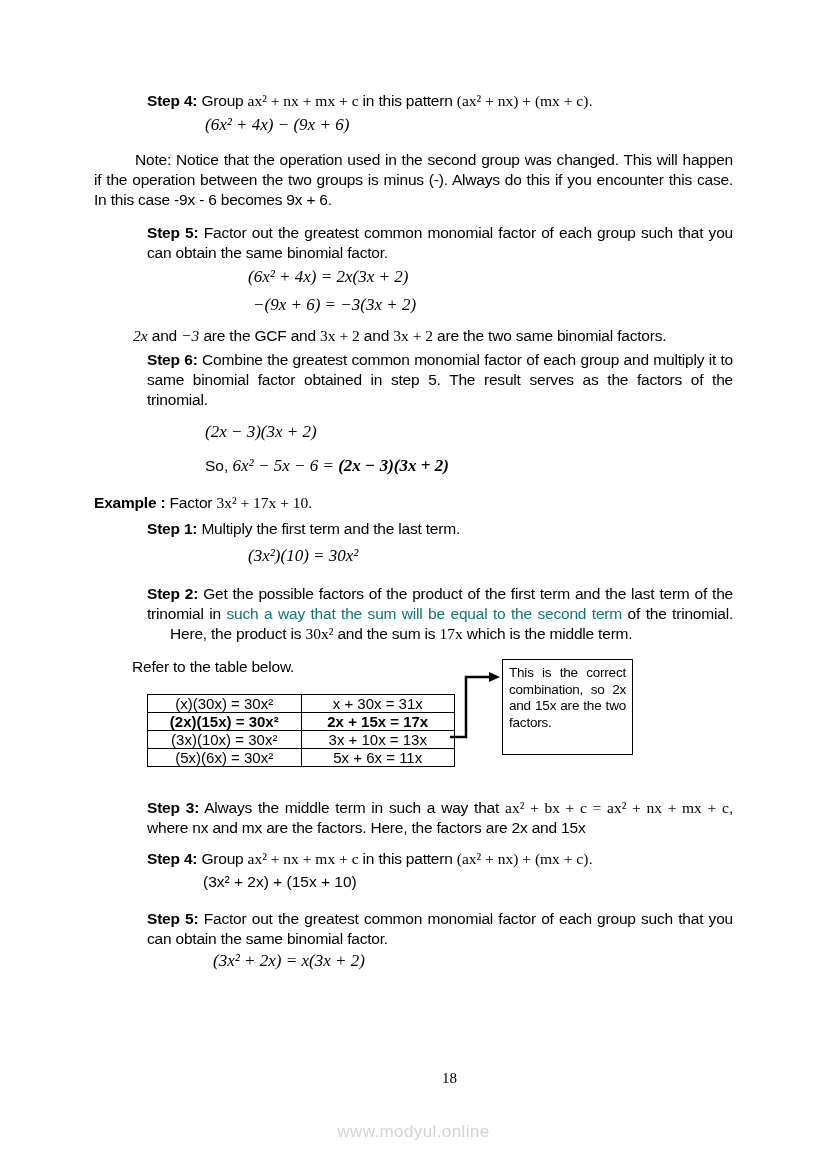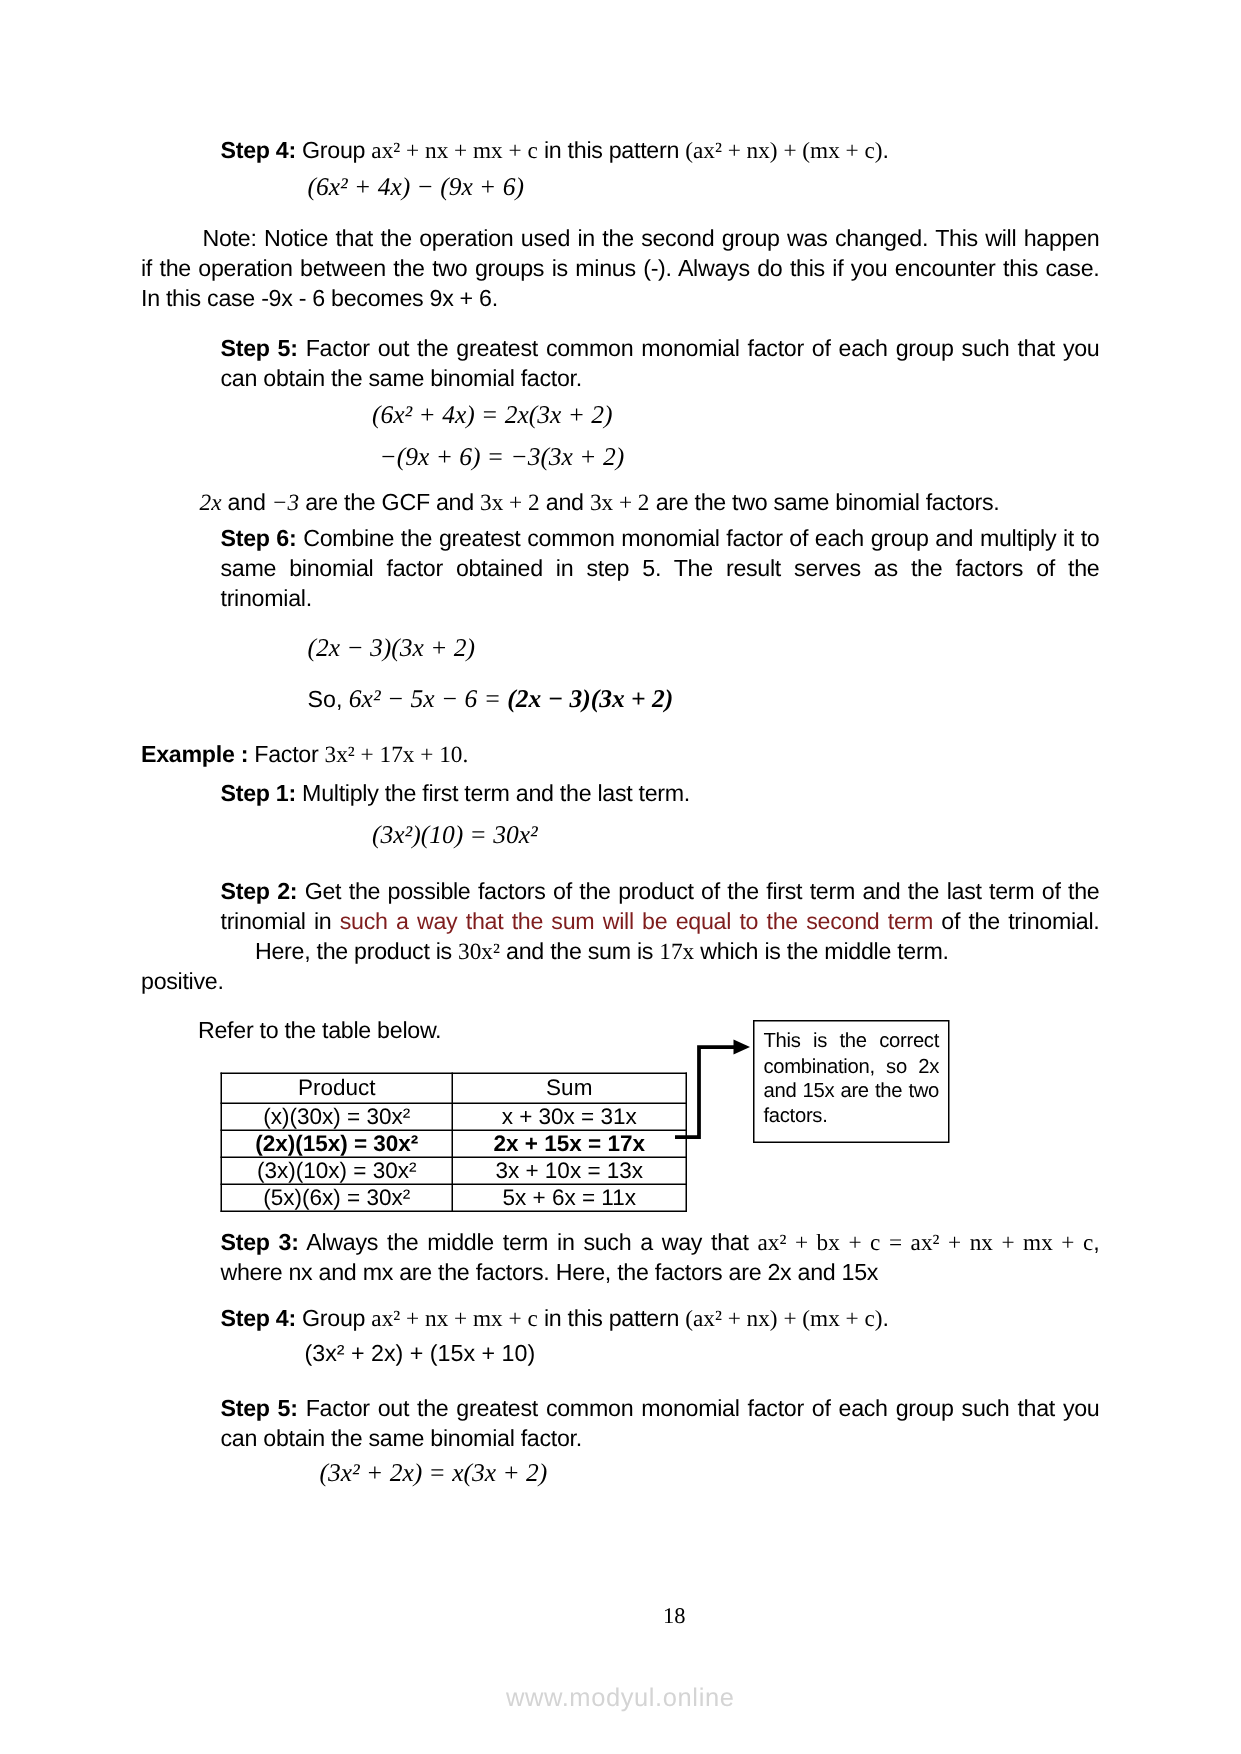--- a/index.html
+++ b/index.html
@@ -11,21 +11,21 @@
     font-family:"Liberation Sans", sans-serif;
     font-size:15.5px;
     color:#000;
     box-sizing:border-box;
     padding:90px 94px 0 94px;
     overflow:hidden;
   }
   .line { line-height:20px; letter-spacing:-0.2px; }
   .jl { text-align:justify; text-align-last:justify; }
   .b { font-weight:bold; }
-  .gray { color:#7f1d1d; }
+  .gray { color:#0f766e; }
   .m  { font-family:"Liberation Serif", serif; letter-spacing:0; }
   .step { margin-left:53px; width:586px; }
   .eq {
     font-family:"Liberation Serif", serif;
     font-style:italic;
     font-size:17px;
     letter-spacing:0;
   }
   .eq .sans { font-family:"Liberation Sans", sans-serif; font-style:normal; font-size:15.5px; }
   .eq .bi { font-weight:bold; }
@@ -44,21 +44,21 @@
     border:1px solid #000;
     text-align:center;
     padding:0;
     height:17px;
     line-height:17px;
   }
   table.factor-table tr.hdr td { height:19px; line-height:19px; }
   table.factor-table tr.bold-row td { font-weight:bold; }
   .callout {
     position:absolute; left:408px; top:2px;
-    width:131px; height:82px;
+    width:131px; height:96px;
     box-sizing:border-box;
     border:1.5px solid #000;
     padding:5px 6px;
     font-size:13.5px;
     line-height:16.5px;
     text-align:justify;
     letter-spacing:-0.2px;
   }
   .arrow-svg { position:absolute; left:350px; top:14px; }
   .footer-pagenum {
@@ -129,31 +129,26 @@
   </div>
   <div class="eq h30 mt8" style="margin-left:154px">(3x²)(10) = 30x²</div>
 
   <div class="step mt13">
     <div class="line jl"><span class="b">Step 2:</span><span> Get the possible factors of the product of the first term and the last term of the</span></div>
     <div class="line jl"><span>trinomial in </span><span class="gray">such a way that the sum will be equal to the second term</span><span> of the trinomial.</span></div>
   </div>
   <div class="line" style="margin-left:76px">
     <span>Here, the product is </span><span class="m">30x²</span><span> and the sum is </span><span class="m">17x</span><span> which is the middle term.</span>
   </div>
-  <div class="line">positive.</div>
 
   <div class="table-region">
     <div class="line refer">Refer to the table below.</div>
 
     <table class="factor-table">
       <tbody>
-        <tr class="hdr">
-          <td style="width:153px">Product</td>
-          <td style="width:155px">Sum</td>
-        </tr>
         <tr>
           <td>(x)(30x) = 30x²</td>
           <td>x + 30x = 31x</td>
         </tr>
         <tr class="bold-row">
           <td>(2x)(15x) = 30x²</td>
           <td>2x + 15x = 17x</td>
         </tr>
         <tr>
           <td>(3x)(10x) = 30x²</td>

